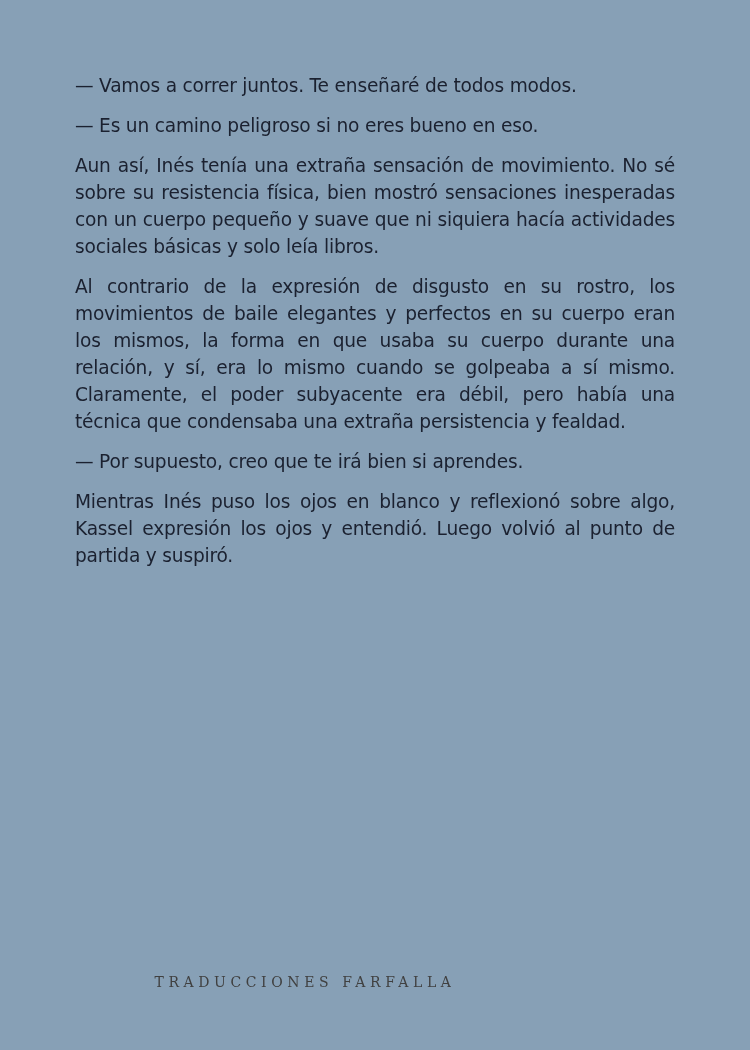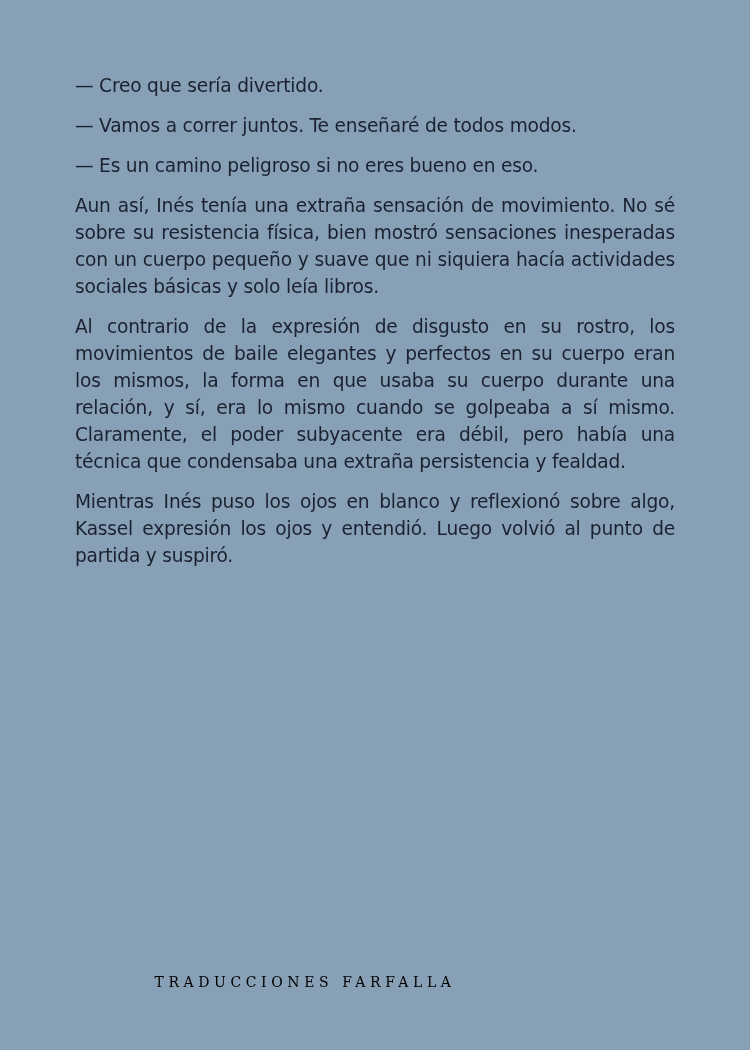--- a/index.html
+++ b/index.html
@@ -31,28 +31,28 @@
     }
     .footer {
       position: absolute;
       left: 0;
       width: 610px;
       top: 974px;
       text-align: center;
       font-family: "DejaVu Serif", serif;
       font-size: 14px;
       letter-spacing: 4.6px;
-      color: #000000;
+      color: #404040;
     }
   </style>
 </head>
 <body>
 
 <div class="page">
-  <p class="para">— Creo que sería divertido.</p>
   <p class="para">— Vamos a correr juntos. Te enseñaré de todos modos.</p>
   <p class="para">— Es un camino peligroso si no eres bueno en eso.</p>
   <p class="para">Aun así, Inés tenía una extraña sensación de movimiento. No sé sobre su resistencia física, bien mostró sensaciones inesperadas con un cuerpo pequeño y suave que ni siquiera hacía actividades sociales básicas y solo leía libros.</p>
   <p class="para">Al contrario de la expresión de disgusto en su rostro, los movimientos de baile elegantes y perfectos en su cuerpo eran los mismos, la forma en que usaba su cuerpo durante una relación, y sí, era lo mismo cuando se golpeaba a sí mismo. Claramente, el poder subyacente era débil, pero había una técnica que condensaba una extraña persistencia y fealdad.</p>
+  <p class="para">— Por supuesto, creo que te irá bien si aprendes.</p>
   <p class="para">Mientras Inés puso los ojos en blanco y reflexionó sobre algo, Kassel expresión los ojos y entendió. Luego volvió al punto de partida y suspiró.</p>
 </div>
 
 <div class="footer">TRADUCCIONES FARFALLA</div>
 
 </body></html>

